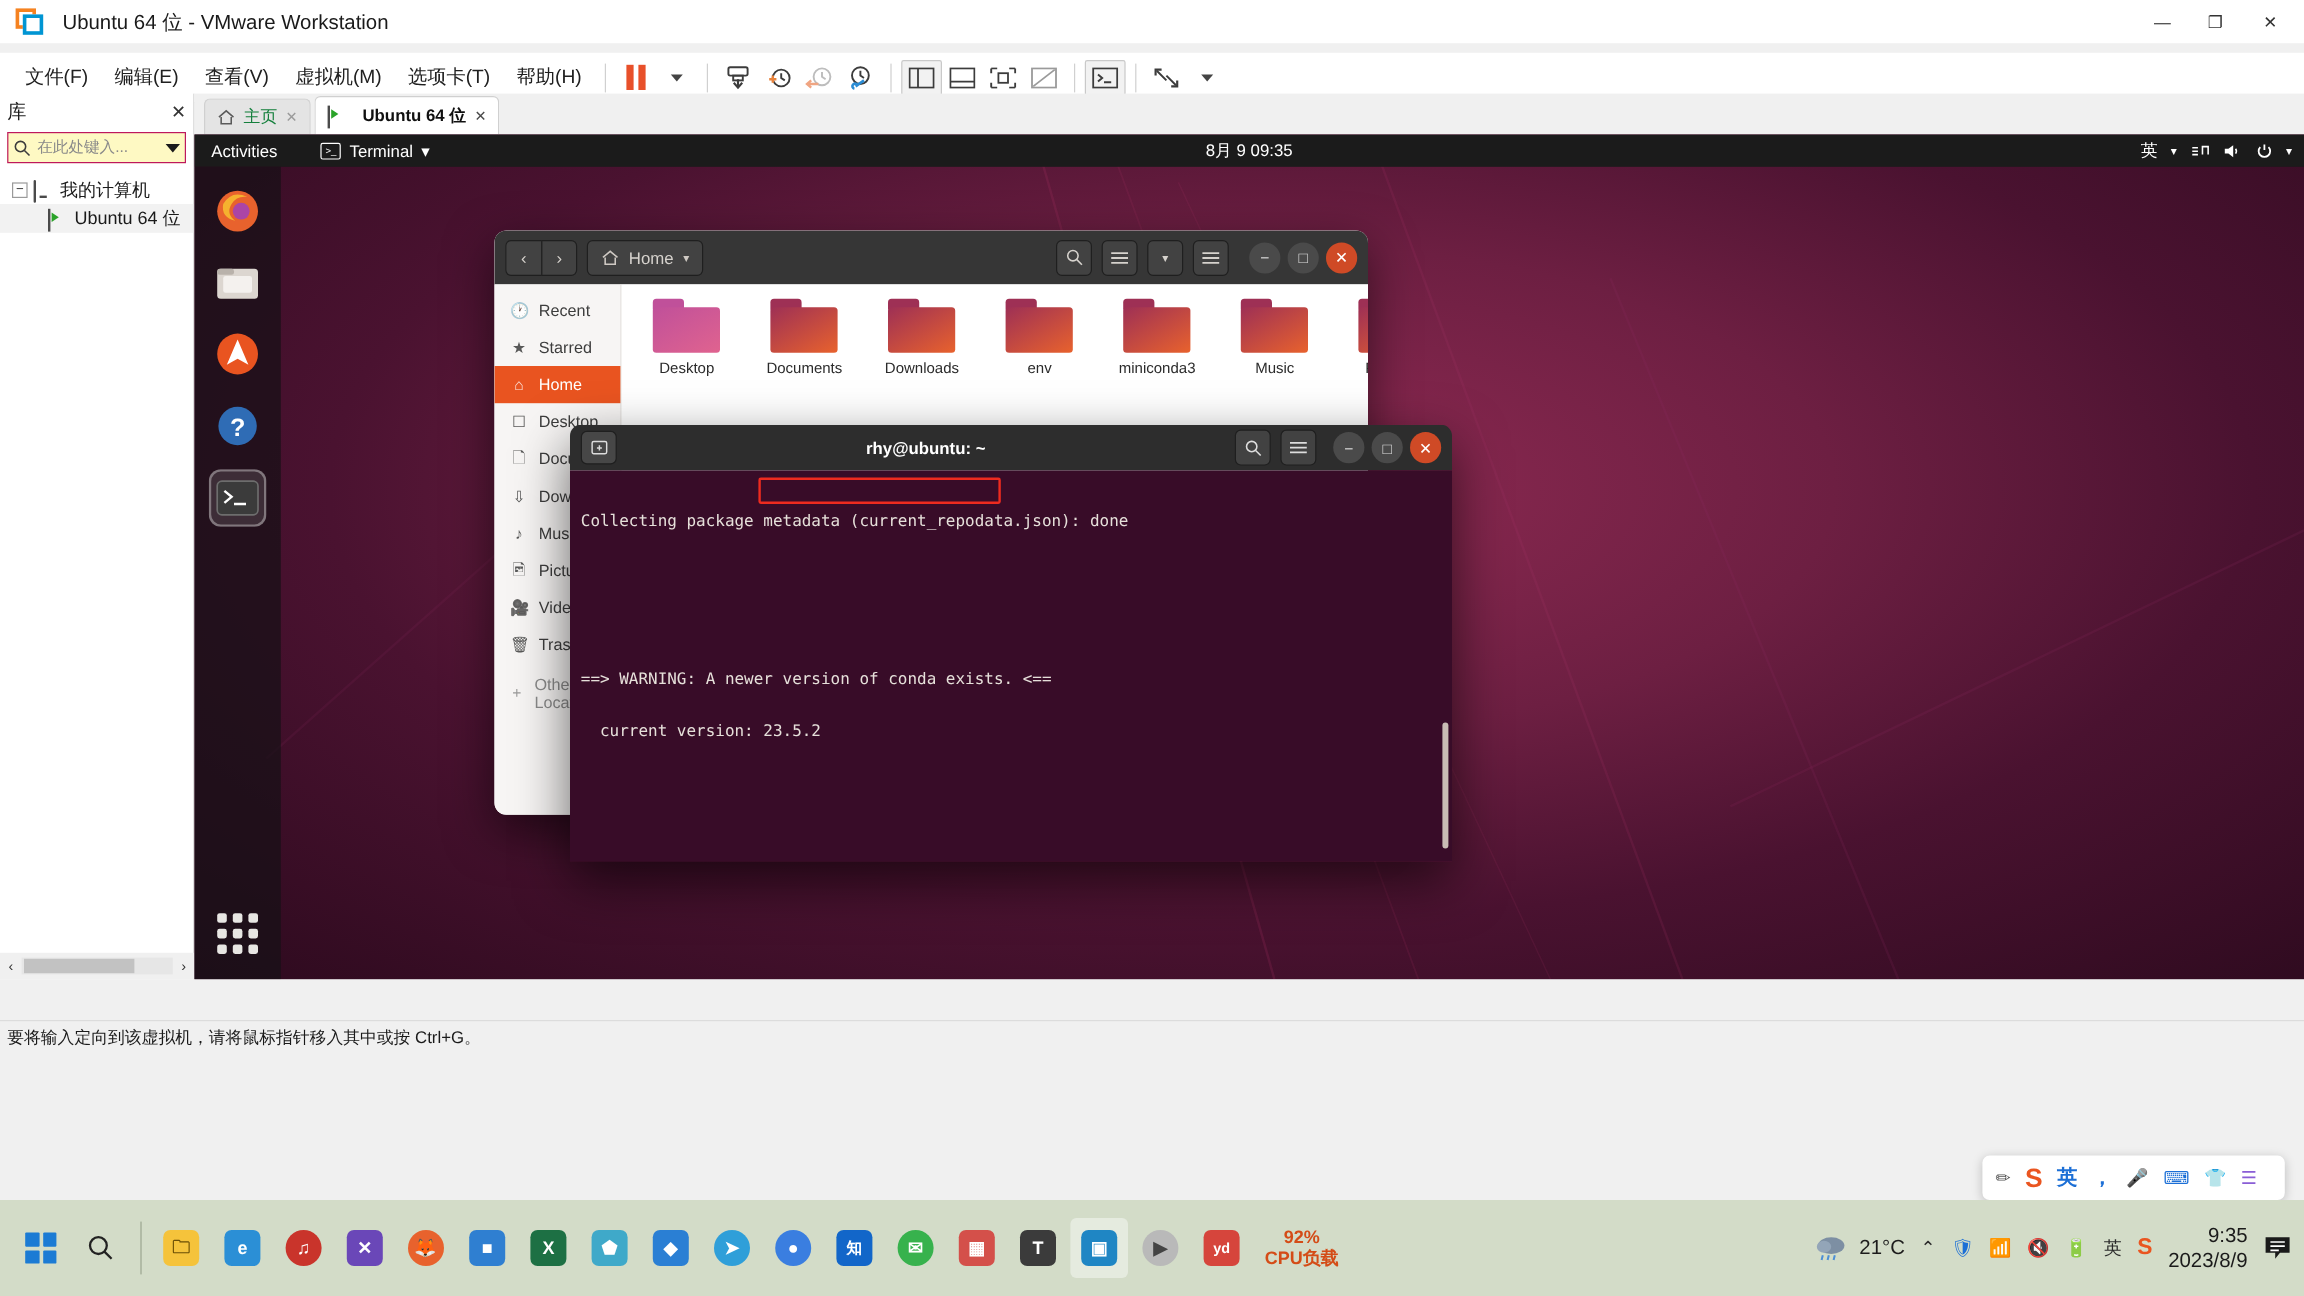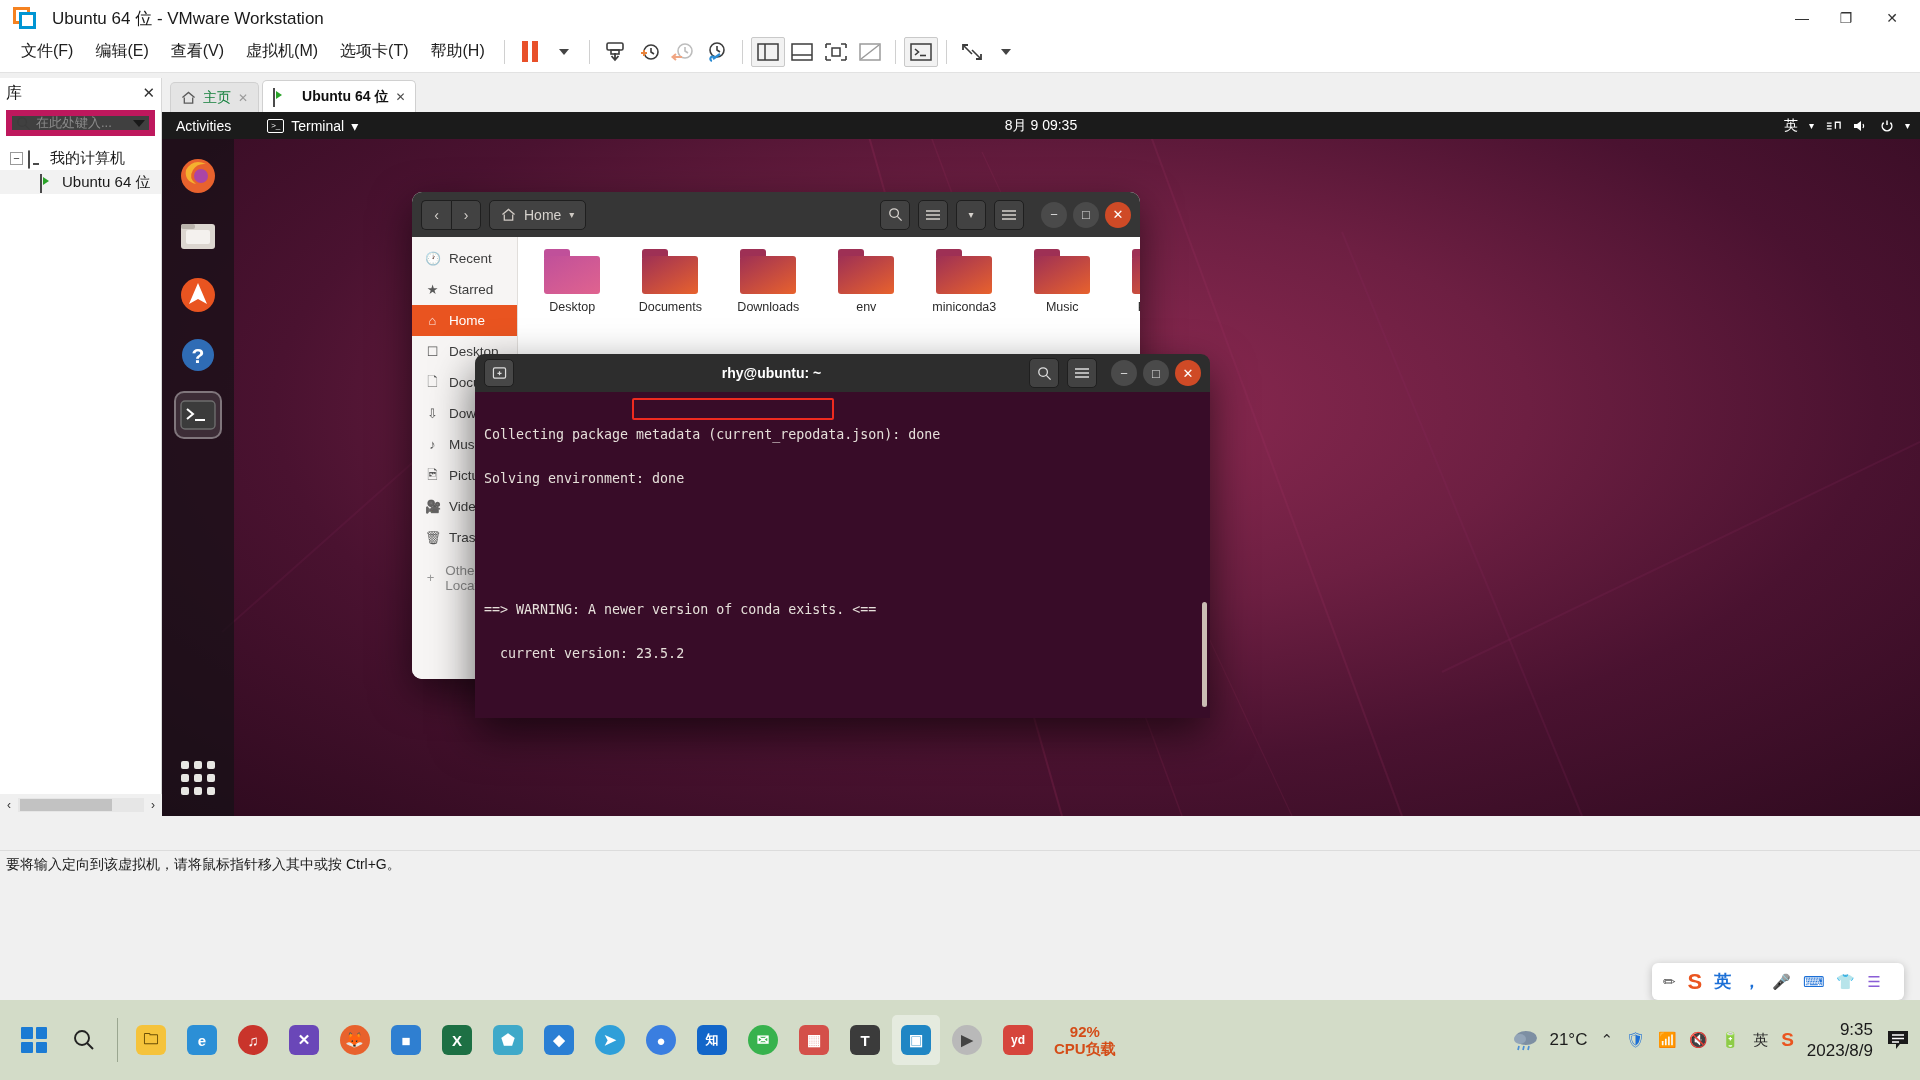--- a/index.html
+++ b/index.html
@@ -31,21 +31,21 @@
   .win-ctl {
     position: absolute; top: 0; height: 36px; width: 44px;
     display: flex; align-items: center; justify-content: center;
     color: #333; font-size: 14px;
   }
   .win-ctl.min { right: 96px; }
   .win-ctl.max { right: 52px; }
   .win-ctl.close { right: 6px; }
 
   .vm-menubar {
-    position: absolute; left: 0; top: 31px; width: 1920px; height: 42px;
+    position: absolute; left: 0; top: 44px; width: 1920px; height: 42px;
     background: #ffffff; display: flex; align-items: center;
     border-bottom: 1px solid #e2e2e2;
   }
   .menu-item {
     font-size: 16px; color: #202020; padding: 4px 11px; white-space: nowrap;
   }
   .tb-sep { width: 1px; height: 24px; background: #d0d0d0; margin: 0 8px; }
   .tb-btn {
     width: 34px; height: 30px; display: flex; align-items: center;
     justify-content: center; position: relative;
@@ -60,23 +60,23 @@
   .lib-panel {
     position: absolute; left: 0; top: 78px; width: 162px; height: 738px;
     background: #ffffff; border-right: 1px solid #d8d8d8;
   }
   .lib-head {
     height: 30px; display: flex; align-items: center; padding: 0 6px;
     font-size: 16px; color: #1a1a1a;
   }
   .lib-head .x { margin-left: auto; font-size: 15px; color: #333; }
   .lib-search {
-    margin: 2px 6px 0 6px; height: 26px; border: 6px solid #be185d;
+    margin: 2px 6px 0 6px; height: 26px; border: 1px solid #be185d;
     display: flex; align-items: center; gap: 5px; padding: 2px 4px;
-    background: #404040;
+    background: #fef9c3;
   }
   .lib-search .ph { font-size: 13px; color: #8a8a8a; white-space: nowrap; overflow: hidden; }
   .lib-search .dd { margin-left: auto; width: 0; height: 0;
     border-left: 6px solid transparent; border-right: 6px solid transparent;
     border-top: 7px solid #1a1a1a; }
   .lib-tree { margin-top: 10px; }
   .tree-row { display: flex; align-items: center; height: 24px; font-size: 15px; color: #1a1a1a; }
   .tree-row.lvl0 { padding-left: 10px; }
   .tree-row.lvl1 { padding-left: 40px; background: #f2f2f2; }
   .expander {
@@ -672,21 +672,20 @@
         </span>
         <span style="display:flex;align-items:center;gap:6px;margin-left:6px">
           <span class="circ-btn">−</span>
           <span class="circ-btn">□</span>
           <span class="circ-btn red">✕</span>
         </span>
       </div>
 
       <div class="term-body">
         <div>Collecting package metadata (current_repodata.json): done</div>
-        <div>Solving environment: done</div>
         <div>&nbsp;</div>
         <div>&nbsp;</div>
         <div>==&gt; WARNING: A newer version of conda exists. &lt;==</div>
         <div>  current version: 23.5.2</div>
         
         
         
         
         
         

